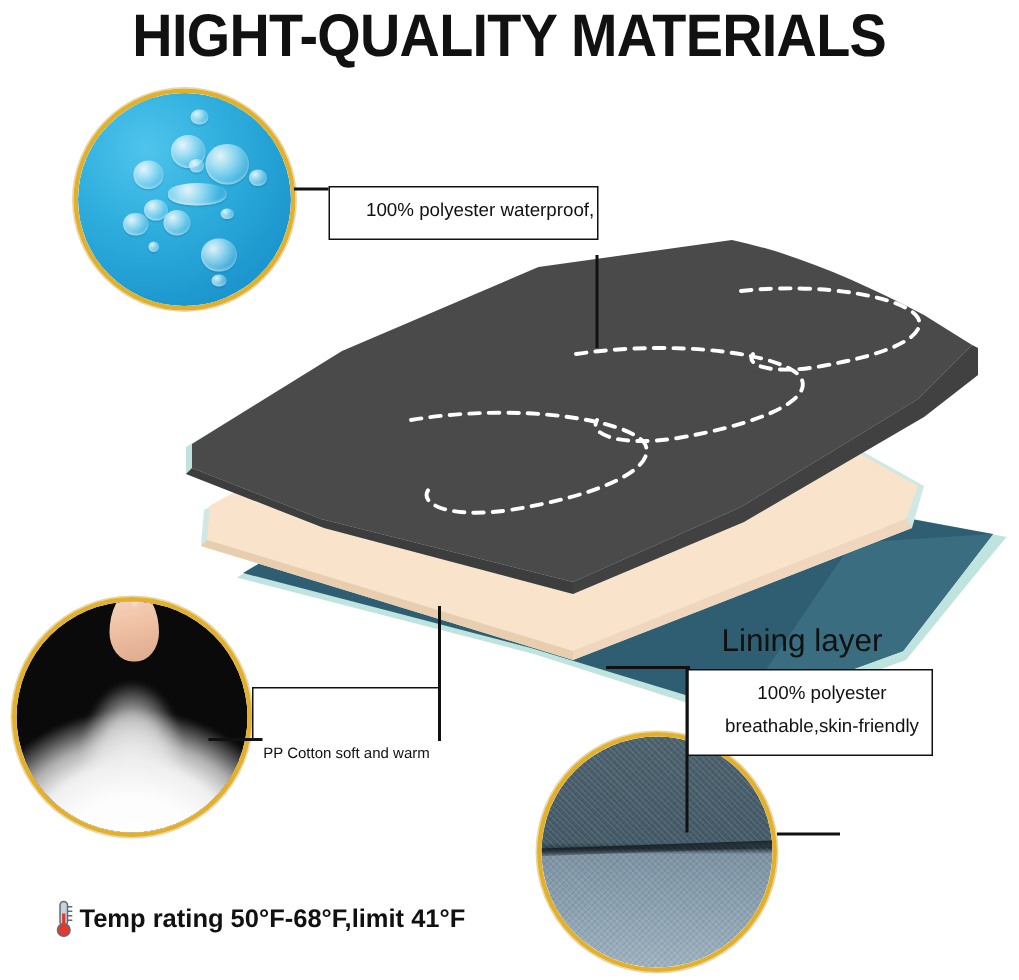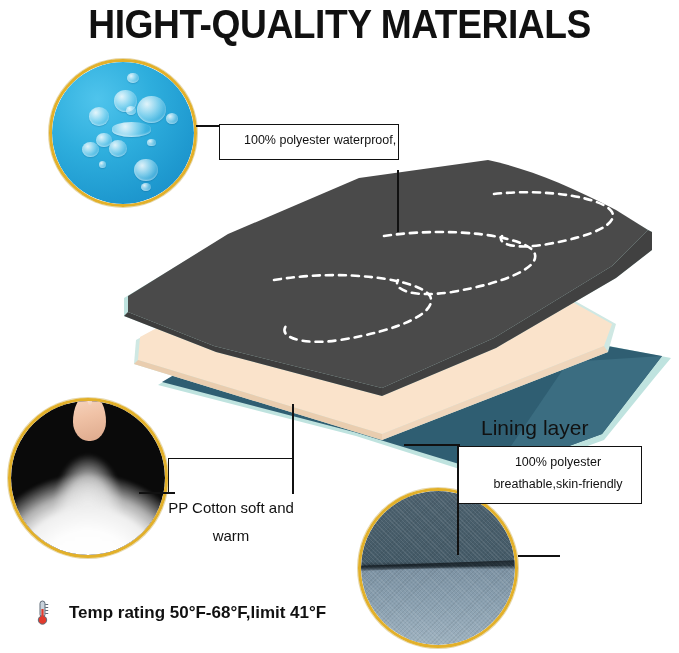--- a/index.html
+++ b/index.html
@@ -103,21 +103,21 @@
   
   .leader{position:absolute;background:#111111;}
 
   
   #product{position:absolute;left:96px;top:140px;width:580px;height:360px;}
   #product svg{display:block;}
 
   
   #temp-row{
     position:absolute;left:36px;top:600px;
-    display:flex;align-items:center;gap:20px;
+    display:flex;align-items:center;gap:4px;
     font-size:17px;font-weight:bold;color:#111;white-space:nowrap;
   }
   .thermo{width:13px;height:26px;position:relative;flex:none;}
 </style>
 </head>
 <body>
 
 <div id="stage">
 
   <div class="title">HIGHT-QUALITY MATERIALS</div>
@@ -193,28 +193,28 @@
 
   <div class="leader" style="left:196px;top:125px;width:46px;height:2px;"></div>
   <div class="callout" id="callout-surface" style="left:219px;top:124px;width:180px;">
     <span class="ln">100% polyester waterproof,</span>
   </div>
   <div class="leader" style="left:397px;top:170px;width:2px;height:62px;"></div>
 
   <div class="heading" style="left:172px;top:462px;">Middle layer</div>
   <div class="leader" style="left:139px;top:492px;width:36px;height:2px;"></div>
   <div class="callout" id="callout-middle" style="left:168px;top:458px;width:126px;height:34px;border-bottom:none;padding:0;"></div>
-  <div style="position:absolute;left:168px;top:494px;width:126px;text-align:center;font-size:15px;line-height:1.85;color:#111;">
+  <div style="position:absolute;left:168px;top:494px;width:126px;text-align:center;font-size:10px;line-height:1.85;color:#111;">
     <span class="ln">PP Cotton  soft</span>
     <span class="ln">and warm</span>
   </div>
   <div class="leader" style="left:292px;top:404px;width:2px;height:90px;"></div>
 
   <div class="heading" style="left:481px;top:416px;">Lining layer</div>
-  <div class="callout" id="callout-lining" style="left:458px;top:446px;width:184px;">
+  <div class="callout" id="callout-lining" style="left:458px;top:446px;width:164px;">
     <span class="ln">100% polyester</span>
     <span class="ln">breathable,skin-friendly</span>
   </div>
   <div class="leader" style="left:518px;top:555px;width:42px;height:2px;"></div>
   <div class="leader" style="left:457px;top:446px;width:2px;height:109px;"></div>
   <div class="leader" style="left:404px;top:444px;width:56px;height:2px;"></div>
 
   <div id="temp-row">
     <span class="thermo">
       <svg width="13" height="26" viewBox="0 0 13 26" xmlns="http://www.w3.org/2000/svg">

